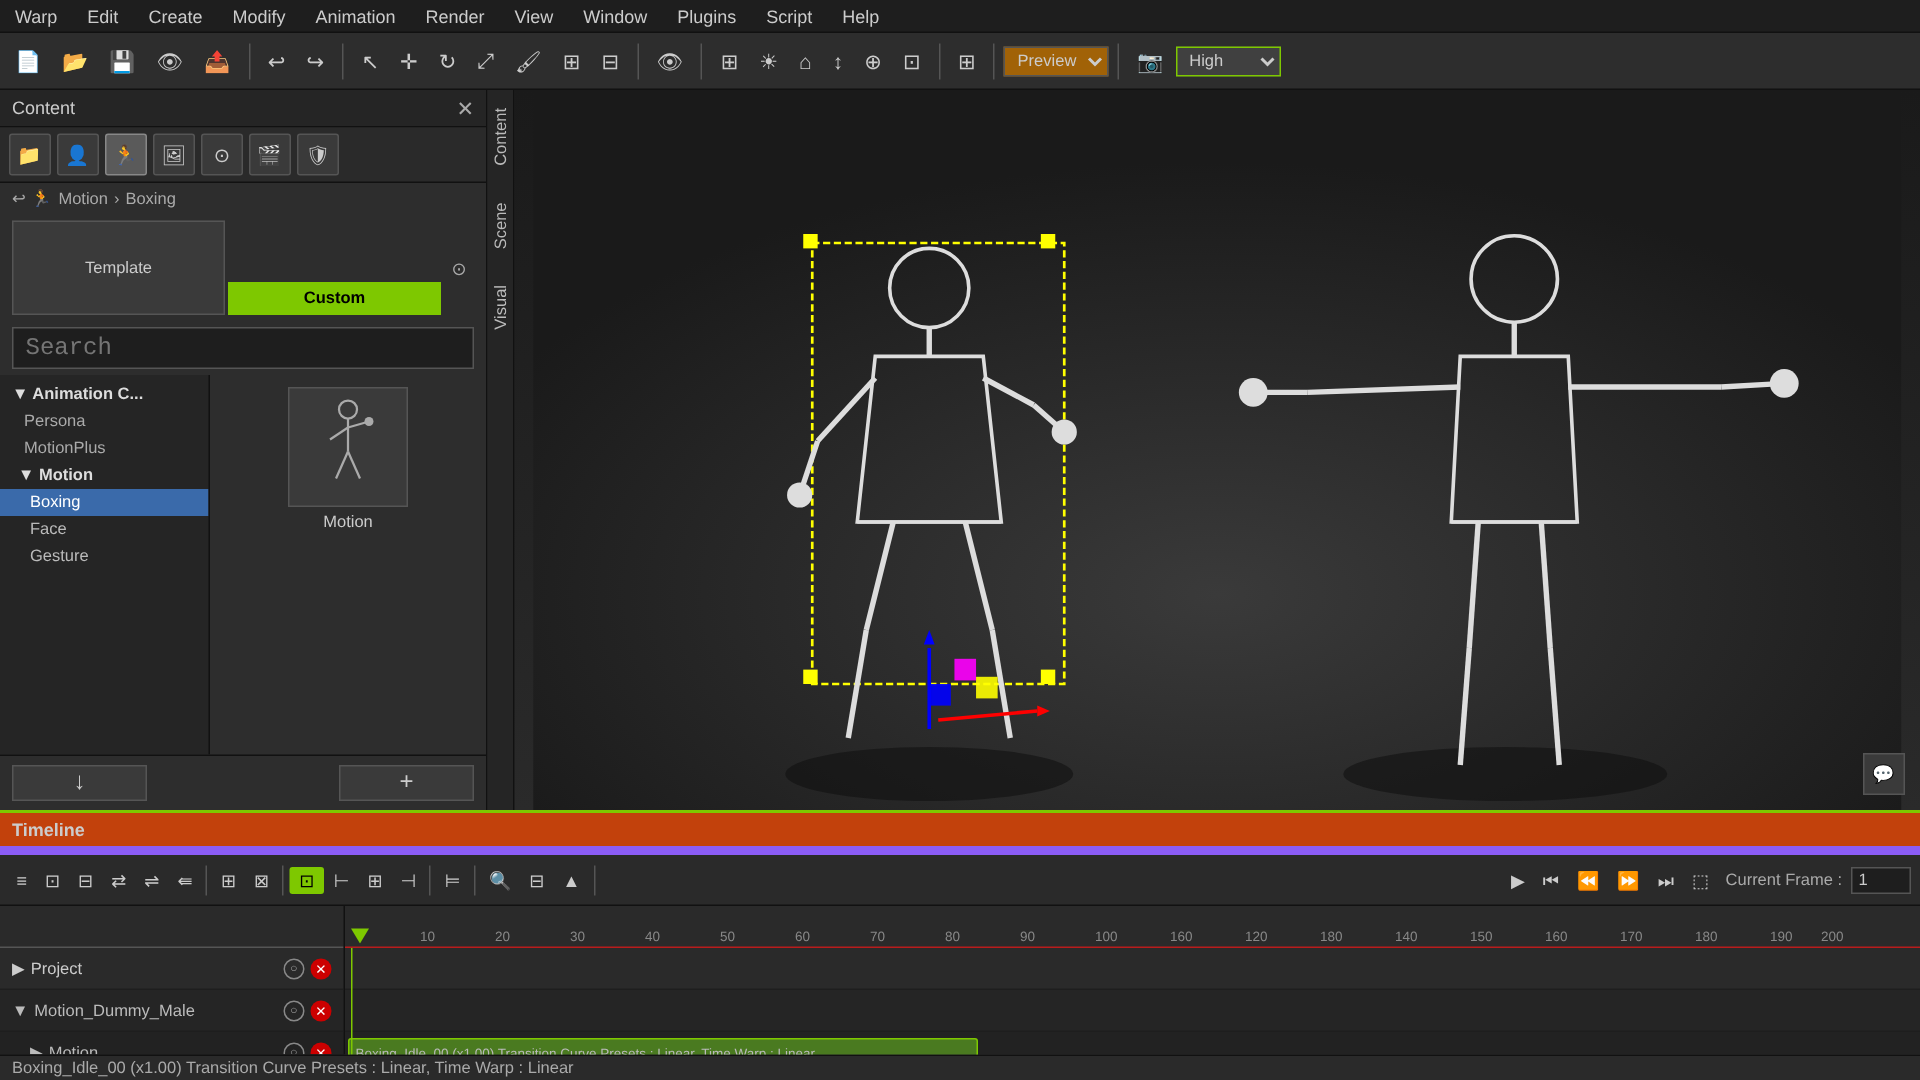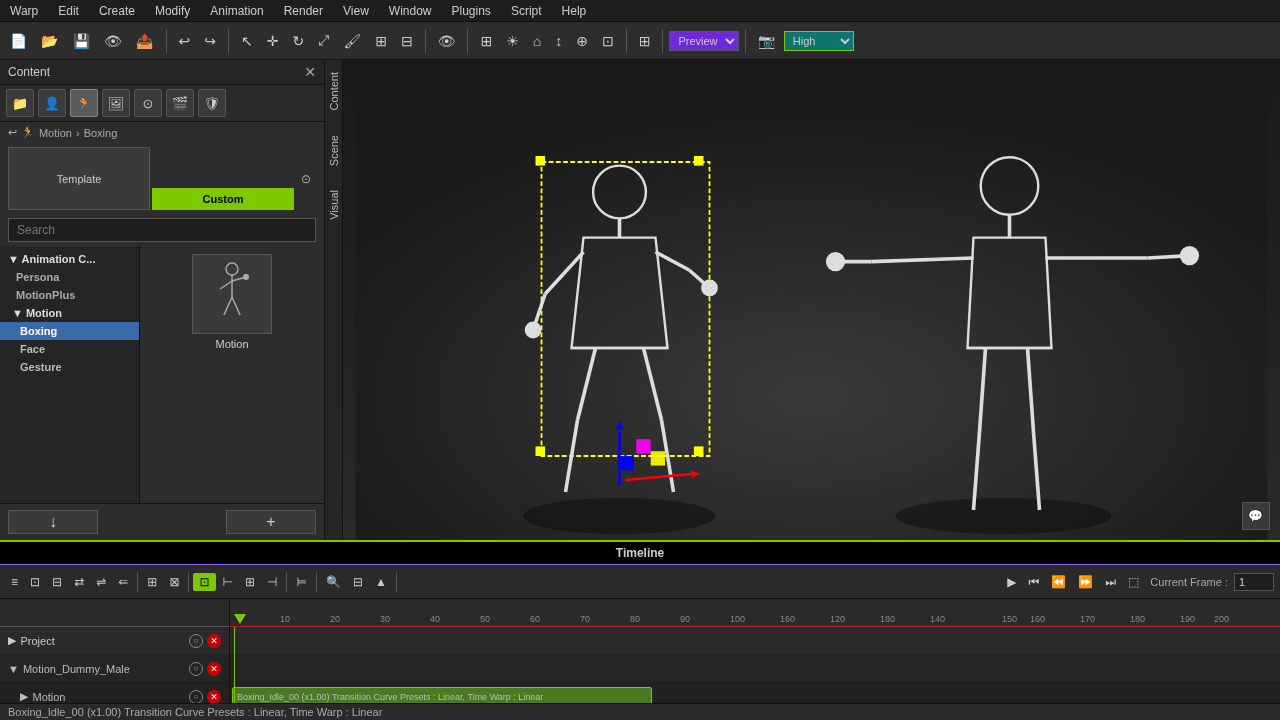--- a/index.html
+++ b/index.html
@@ -6,21 +6,21 @@
     body { background: #2b2b2b; color: #ccc; font-family: Arial, sans-serif; font-size: 12px; width: 1280px; height: 720px; overflow: hidden; }
     
     
     #menu-bar { background: #1e1e1e; height: 22px; display: flex; align-items: center; border-bottom: 1px solid #111; }
     .menu-item { padding: 2px 10px; color: #ccc; cursor: pointer; font-size: 12px; }
     
     
     #toolbar { background: #2d2d2d; height: 38px; display: flex; align-items: center; padding: 0 4px; border-bottom: 1px solid #111; gap: 2px; }
     .tb-btn { background: transparent; border: none; color: #ccc; padding: 3px 6px; cursor: pointer; font-size: 14px; border-radius: 2px; }
     .tb-sep { width: 1px; background: #555; height: 24px; margin: 0 4px; }
-    .tb-select { background: #6d28d9; border: 1px solid #555; color: #ccc; padding: 2px 4px; font-size: 11px; }
+    .tb-select { background: #a16207; border: 1px solid #555; color: #ccc; padding: 2px 4px; font-size: 11px; }
     
     
     #main { display: flex; height: calc(720px - 22px - 38px - 180px); }
     
     
     #content-panel { width: 325px; background: #2d2d2d; border-right: 1px solid #111; display: flex; flex-direction: column; flex-shrink: 0; }
     #content-header { background: #252525; padding: 4px 8px; display: flex; align-items: center; justify-content: space-between; border-bottom: 1px solid #111; }
     #content-header-title { color: #ccc; font-size: 12px; }
     .close-x { color: #aaa; cursor: pointer; font-size: 14px; }
     
@@ -34,21 +34,21 @@
     #tab-row { display: flex; margin: 4px 8px; gap: 2px; }
     .tab-btn { flex: 1; padding: 4px 8px; background: #3a3a3a; border: 1px solid #555; color: #ccc; cursor: pointer; font-size: 11px; text-align: center; }
     .tab-btn.active { background: #7ec800; border-color: #7ec800; color: #000; font-weight: bold; margin-top: 41px; }
     .tab-btn.inactive { background: #3a3a3a; }
     
     #search-row { padding: 4px 8px; }
     #search-input { width: 100%; background: #1e1e1e; border: 1px solid #555; color: #ccc; padding: 4px 8px; font-size: 12px; outline: none; }
     
     #tree-area { display: flex; gap: 0; flex: 1; overflow: hidden; }
     #tree-list { width: 140px; background: #252525; overflow-y: auto; padding: 4px 0; border-right: 1px solid #111; }
-    .tree-item { padding: 3px 8px; cursor: pointer; font-size: 11px; color: #bbb; font-weight: bold; }
+    .tree-item { padding: 3px 8px; cursor: pointer; font-size: 11px; color: #bbb; }
     .tree-item.selected { background: #3a6aaa; color: #fff; }
     .tree-item.parent { color: #ddd; font-weight: bold; }
     .tree-item.child { padding-left: 16px; color: #aaa; }
     .tree-item.grandchild { padding-left: 24px; }
     
     #preview-area { flex: 1; display: flex; flex-direction: column; align-items: center; justify-content: flex-start; padding: 8px; }
     .preview-thumb { width: 80px; height: 80px; background: #3a3a3a; border: 1px solid #555; display: flex; align-items: center; justify-content: center; margin-bottom: 4px; }
     .preview-label { font-size: 11px; color: #ccc; }
     
     #tree-bottom { padding: 6px 8px; display: flex; justify-content: space-between; border-top: 1px solid #111; }
@@ -60,21 +60,21 @@
     
     
     #viewport { flex: 1; background: #1a1a1a; position: relative; overflow: hidden; }
     #viewport-canvas { width: 100%; height: 100%; background: linear-gradient(180deg, #1a1a1a 0%, #2a2a2a 100%); position: relative; }
     
     
     #figures-svg { position: absolute; top: 0; left: 0; width: 100%; height: 100%; }
     
     
     #timeline-section { height: 180px; background: #252525; border-top: 2px solid #7ec800; display: flex; flex-direction: column; }
-    #timeline-header { background: #000000; padding: 4px 8px; display: flex; align-items: center; gap: 8px; border-bottom: 1px solid #8b5cf6; justify-content: center; }
+    #timeline-header { background: #c2410c; padding: 4px 8px; display: flex; align-items: center; gap: 8px; border-bottom: 6px solid #8b5cf6; }
     #timeline-title { color: #ccc; font-size: 12px; font-weight: bold; }
     
     #timeline-toolbar { background: #2a2a2a; height: 34px; display: flex; align-items: center; padding: 0 6px; gap: 2px; border-bottom: 1px solid #111; }
     .tl-btn { background: transparent; border: none; color: #ccc; padding: 2px 5px; cursor: pointer; font-size: 12px; border-radius: 2px; }
     .tl-sep { width: 1px; background: #555; height: 20px; margin: 0 2px; }
     .tl-green { background: #7ec800; color: #000; padding: 2px 6px; border: none; cursor: pointer; font-size: 12px; border-radius: 2px; }
     
     #timeline-body { display: flex; flex: 1; overflow: hidden; }
     #track-labels { width: 230px; background: #252525; border-right: 1px solid #111; overflow: hidden; }
     .track-label { height: 28px; display: flex; align-items: center; padding: 0 8px; border-bottom: 1px solid #1e1e1e; gap: 4px; font-size: 11px; color: #bbb; }
@@ -143,21 +143,21 @@
   <button class="tb-btn">⊕</button>
   <button class="tb-btn">⊡</button>
   <div class="tb-sep"></div>
   <button class="tb-btn">⊞</button>
   <div class="tb-sep"></div>
   <select class="tb-select">
     <option>Preview</option>
   </select>
   <div class="tb-sep"></div>
   <button class="tb-btn">📷</button>
-  <select class="tb-select" style="width:70px; background:#0f766e; border:1px solid #7ec800; color:#ccc;"><option>High</option></select>
+  <select class="tb-select" style="width:70px; background:#404040; border:1px solid #7ec800; color:#ccc;"><option>High</option></select>
 </div>
 
 <div id="main">
 
   <div id="content-panel">
     <div id="content-header">
       <span id="content-header-title">Content</span>
       <span class="close-x">✕</span>
     </div>
 
@@ -179,21 +179,21 @@
       <span style="cursor:pointer;">Boxing</span>
     </div>
 
     <div id="tab-row">
       <button class="tab-btn inactive">Template</button>
       <button class="tab-btn active">Custom</button>
       <span style="width:20px; display:flex; align-items:center; justify-content:center; cursor:pointer; color:#aaa;">⊙</span>
     </div>
 
     <div id="search-row">
-      <input id="search-input" type="text" class="form-control" style="width: 100%; background: rgb(30, 30, 30); border: 1px solid rgb(85, 85, 85); color: rgb(204, 204, 204); padding: 4px 8px; font-size: 12px; outline: none;" placeholder="Search">
+      <input id="search-input" type="text" class="form-control" style="width: 100%; background: rgb(30, 30, 30); border: 1px solid rgb(85, 85, 85); color: rgb(204, 204, 204); padding: 4px 8px; font-size: 16px; outline: none; font-family: Liberation Mono, monospace;" placeholder="Search">
     </div>
 
     <div id="tree-area">
       <div id="tree-list">
         <div class="tree-item parent">▼ Animation C...</div>
         <div class="tree-item child">Persona</div>
         <div class="tree-item child">MotionPlus</div>
         <div class="tree-item parent" style="padding-left:12px;">▼ Motion</div>
         <div class="tree-item grandchild selected" style="padding-left:20px; background:#3a6aaa; color:#fff;">Boxing</div>
         <div class="tree-item grandchild" style="padding-left:20px;">Face</div>
@@ -398,21 +398,21 @@
           <span class="ruler-tick" style="left:250px;">50</span>
           <span class="ruler-tick" style="left:300px;">60</span>
           <span class="ruler-tick" style="left:350px;">70</span>
           <span class="ruler-tick" style="left:400px;">80</span>
           <span class="ruler-tick" style="left:450px;">90</span>
           <span class="ruler-tick" style="left:500px;">100</span>
           <span class="ruler-tick" style="left:550px;">160</span>
           <span class="ruler-tick" style="left:600px;">120</span>
           <span class="ruler-tick" style="left:650px;">180</span>
           <span class="ruler-tick" style="left:700px;">140</span>
-          <span class="ruler-tick" style="left:772px;">150</span>
+          <span class="ruler-tick" style="left:750px;">150</span>
           <span class="ruler-tick" style="left:800px;">160</span>
           <span class="ruler-tick" style="left:850px;margin-top:27px;">170</span>
           <span class="ruler-tick" style="left:900px;">180</span>
           <span class="ruler-tick" style="left:950px;">190</span>
           <span class="ruler-tick" style="left:984px;text-align:right;">200</span>
         </div>
       </div>
 
       <div id="timeline-tracks" style="position:relative;">
 

